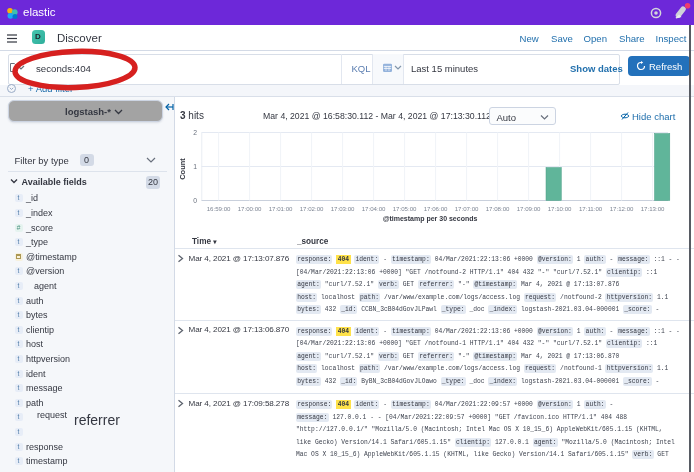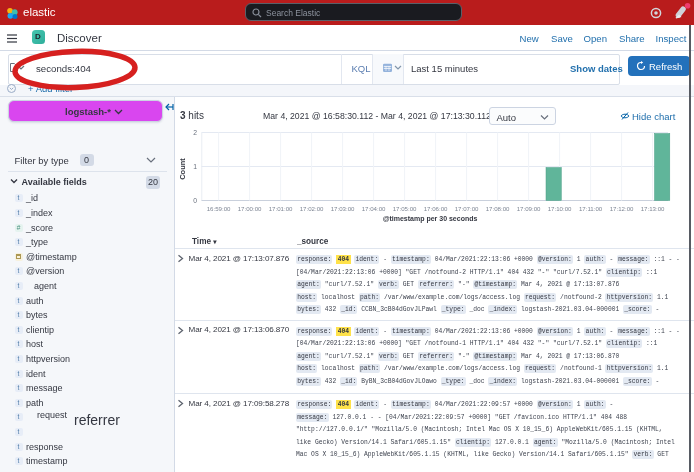--- a/index.html
+++ b/index.html
@@ -8,35 +8,28 @@
 #page { position:relative; width:694px; height:472px; }
 .abs { position:absolute; }
 .mono { font-family:"Liberation Mono", monospace; }
 .badge { background:#e3e9f2; border-radius:2px; color:#343741; padding:1px 1.2px; }
 mark { background:#ffe24a; color:#343741; font-weight:bold; padding:1px 1.5px; }
 </style>
 </head>
 <body>
 <div id="page">
 
-<div class="abs" style="left:0;top:0;width:694px;height:42px;background:#b91c1c;">
+<div class="abs" style="left:0;top:0;width:694px;height:42px;background:#6d28d9;">
   <svg class="abs" style="left:6px;top:6.5px;" width="13" height="13" viewBox="0 0 13 13">
     <circle cx="4" cy="3.8" r="2.8" fill="#f9b110"></circle>
     <circle cx="8.7" cy="5.2" r="2.9" fill="#3ebeb0"></circle>
     <circle cx="4.4" cy="8.8" r="2.9" fill="#1ba9f5"></circle>
     <circle cx="9" cy="9.4" r="2.5" fill="#07c"></circle>
   </svg>
   <div class="abs" style="left:23px;top:6px;color:#fff;font-size:11.5px;font-weight:400;">elastic</div>
-  <div class="abs" style="left:245px;top:3px;width:217px;height:18px;border:1px solid #5a6069;border-radius:6px;background:#1a1b20;">
-    <svg class="abs" style="left:6px;top:4px;" width="10" height="10" viewBox="0 0 10 10">
-      <circle cx="4" cy="4" r="3" fill="none" stroke="#878d98" stroke-width="1.2"></circle>
-      <line x1="6.3" y1="6.3" x2="9" y2="9" stroke="#878d98" stroke-width="1.2"></line>
-    </svg>
-    <div class="abs" style="left:20px;top:4px;font-size:8.5px;color:#8d939e;">Search Elastic</div>
-  </div>
   <svg class="abs" style="left:650px;top:6.5px;" width="12" height="12" viewBox="0 0 12 12">
     <circle cx="6" cy="6" r="4.6" fill="none" stroke="#d3d5db" stroke-width="1.5"></circle>
     <circle cx="6" cy="6" r="1.8" fill="#d3d5db"></circle>
   </svg>
   <svg class="abs" style="left:673px;top:3px;" width="18" height="18" viewBox="0 0 18 18">
     <rect x="5.2" y="2.8" width="5.4" height="13" rx="2.7" transform="rotate(38 8 9)" fill="#cfd2d9"></rect>
     <path d="M2.5 14.8 L6 11.5 L8.5 14 L3.2 15.6 Z" fill="#e8eaee"></path>
     <circle cx="14.6" cy="2.8" r="2.8" fill="#ee3d6d"></circle>
   </svg>
 </div>
@@ -92,21 +85,21 @@
 <div class="abs" style="left:0;top:85px;width:694px;height:11.5px;background:#f4f6fa;border-bottom:1px solid #d9dfe9;"></div>
 
 <div class="abs" style="left:0;top:96.5px;width:175px;height:375.5px;background:#f5f7fa;border-right:1px solid #d3dae6;"></div>
 
 <svg class="abs" style="left:7px;top:83.5px;" width="9" height="9" viewBox="0 0 9 9">
   <circle cx="4.5" cy="4.5" r="4" fill="none" stroke="#9aabc6" stroke-width="1"></circle>
   <path d="M2.8 3.8 L4.5 5.5 L6.2 3.8" fill="none" stroke="#9aabc6" stroke-width="1"></path>
 </svg>
 <div class="abs" style="left:28px;top:82.5px;font-size:9.5px;color:#2270ad;">+ Add filter</div>
 
-<div class="abs" style="left:8px;top:100px;width:154.5px;height:21.5px;background:#d946ef;border:1px solid #ccd4e2;border-radius:6px;box-shadow:0 1px 2px rgba(152,162,179,0.3);">
+<div class="abs" style="left:8px;top:100px;width:154.5px;height:21.5px;background:#a3a3a3;border:1px solid #ccd4e2;border-radius:6px;box-shadow:0 1px 2px rgba(152,162,179,0.3);">
   <div class="abs" style="left:56px;top:4.5px;font-size:9.5px;font-weight:bold;color:#343741;">logstash-*</div>
   <svg class="abs" style="left:105px;top:8px;" width="9" height="6" viewBox="0 0 9 6">
     <path d="M1 1 L4.5 4.5 L8 1" fill="none" stroke="#343741" stroke-width="1.3"></path>
   </svg>
 </div>
 <svg class="abs" style="left:164.5px;top:103px;" width="9" height="8" viewBox="0 0 9 8">
   <path d="M4 1 L1 4 L4 7" fill="none" stroke="#0061a6" stroke-width="1.2"></path>
   <line x1="1" y1="4" x2="8" y2="4" stroke="#0061a6" stroke-width="1.2"></line>
   <line x1="8" y1="1" x2="8" y2="7" stroke="#0061a6" stroke-width="1.2"></line>
 </svg>

